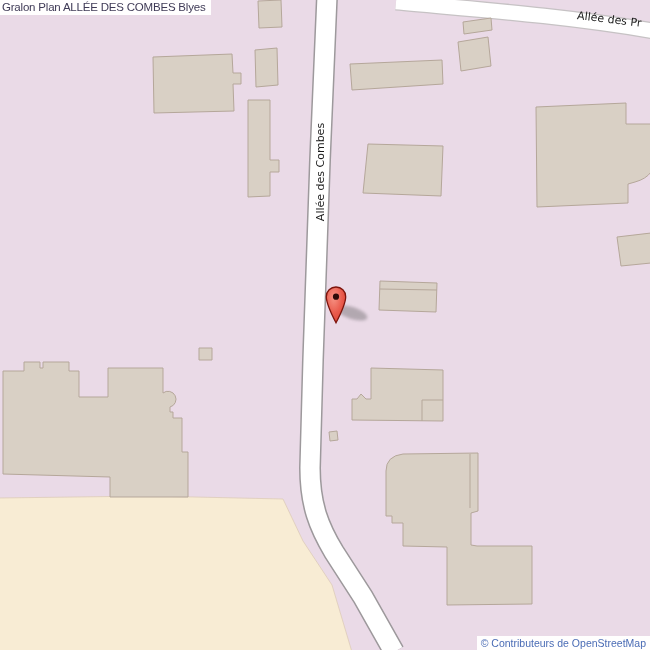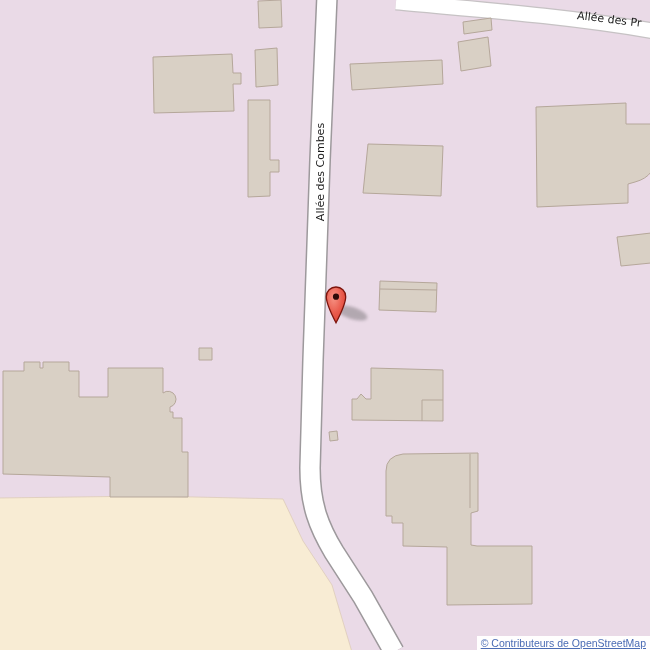--- a/index.html
+++ b/index.html
@@ -32,21 +32,21 @@
   .title-bar{
     position:absolute;left:0;top:0;height:15px;line-height:15px;
     background:rgba(255,255,255,0.96);color:var(--title-text);
     font-family:"Liberation Sans",sans-serif;font-size:11.5px;
     padding:0 5px 0 2px;white-space:nowrap;letter-spacing:-0.2px;
   }
   .attribution-bar{
     position:absolute;right:0;bottom:0;height:14px;line-height:14px;
     background:rgba(255,255,255,0.96);color:var(--attribution-text);
     font-family:"Liberation Sans",sans-serif;font-size:10.5px;
-    padding:0 4px;white-space:nowrap;text-decoration:underline;
+    padding:0 4px;white-space:nowrap;
   }
   .road-label-vertical{
     position:absolute;left:320px;top:172px;transform:translate(-50%,-50%) rotate(-90deg);
     color:var(--label-text);font-size:11px;white-space:nowrap;
   }
   .road-label-diagonal{
     position:absolute;left:578px;top:9px;transform:rotate(7deg);transform-origin:left top;
     color:var(--label-text);font-size:11px;white-space:nowrap;
   }
 </style>
@@ -110,16 +110,17 @@
 
     <g>
       <path d="M336,287 C330.6,287 326.3,291.3 326.3,296.7 C326.3,304 336,322.8 336,322.8 C336,322.8 345.7,304 345.7,296.7 C345.7,291.3 341.4,287 336,287 Z" fill="url(#pinGrad)" stroke="#7d140c" stroke-width="1.3"></path>
       <circle cx="336" cy="296.7" r="3.1" fill="#2c0b08"></circle>
     </g>
   </svg>
 
   <div class="road-label-vertical">Allée des Combes</div>
   <div class="road-label-diagonal">Allée des Pr</div>
 
+  <div class="title-bar">Gralon Plan ALLÉE DES COMBES Blyes</div>
 
   <div class="attribution-bar">© Contributeurs de OpenStreetMap</div>
 
 </div>
 
 </body></html>

